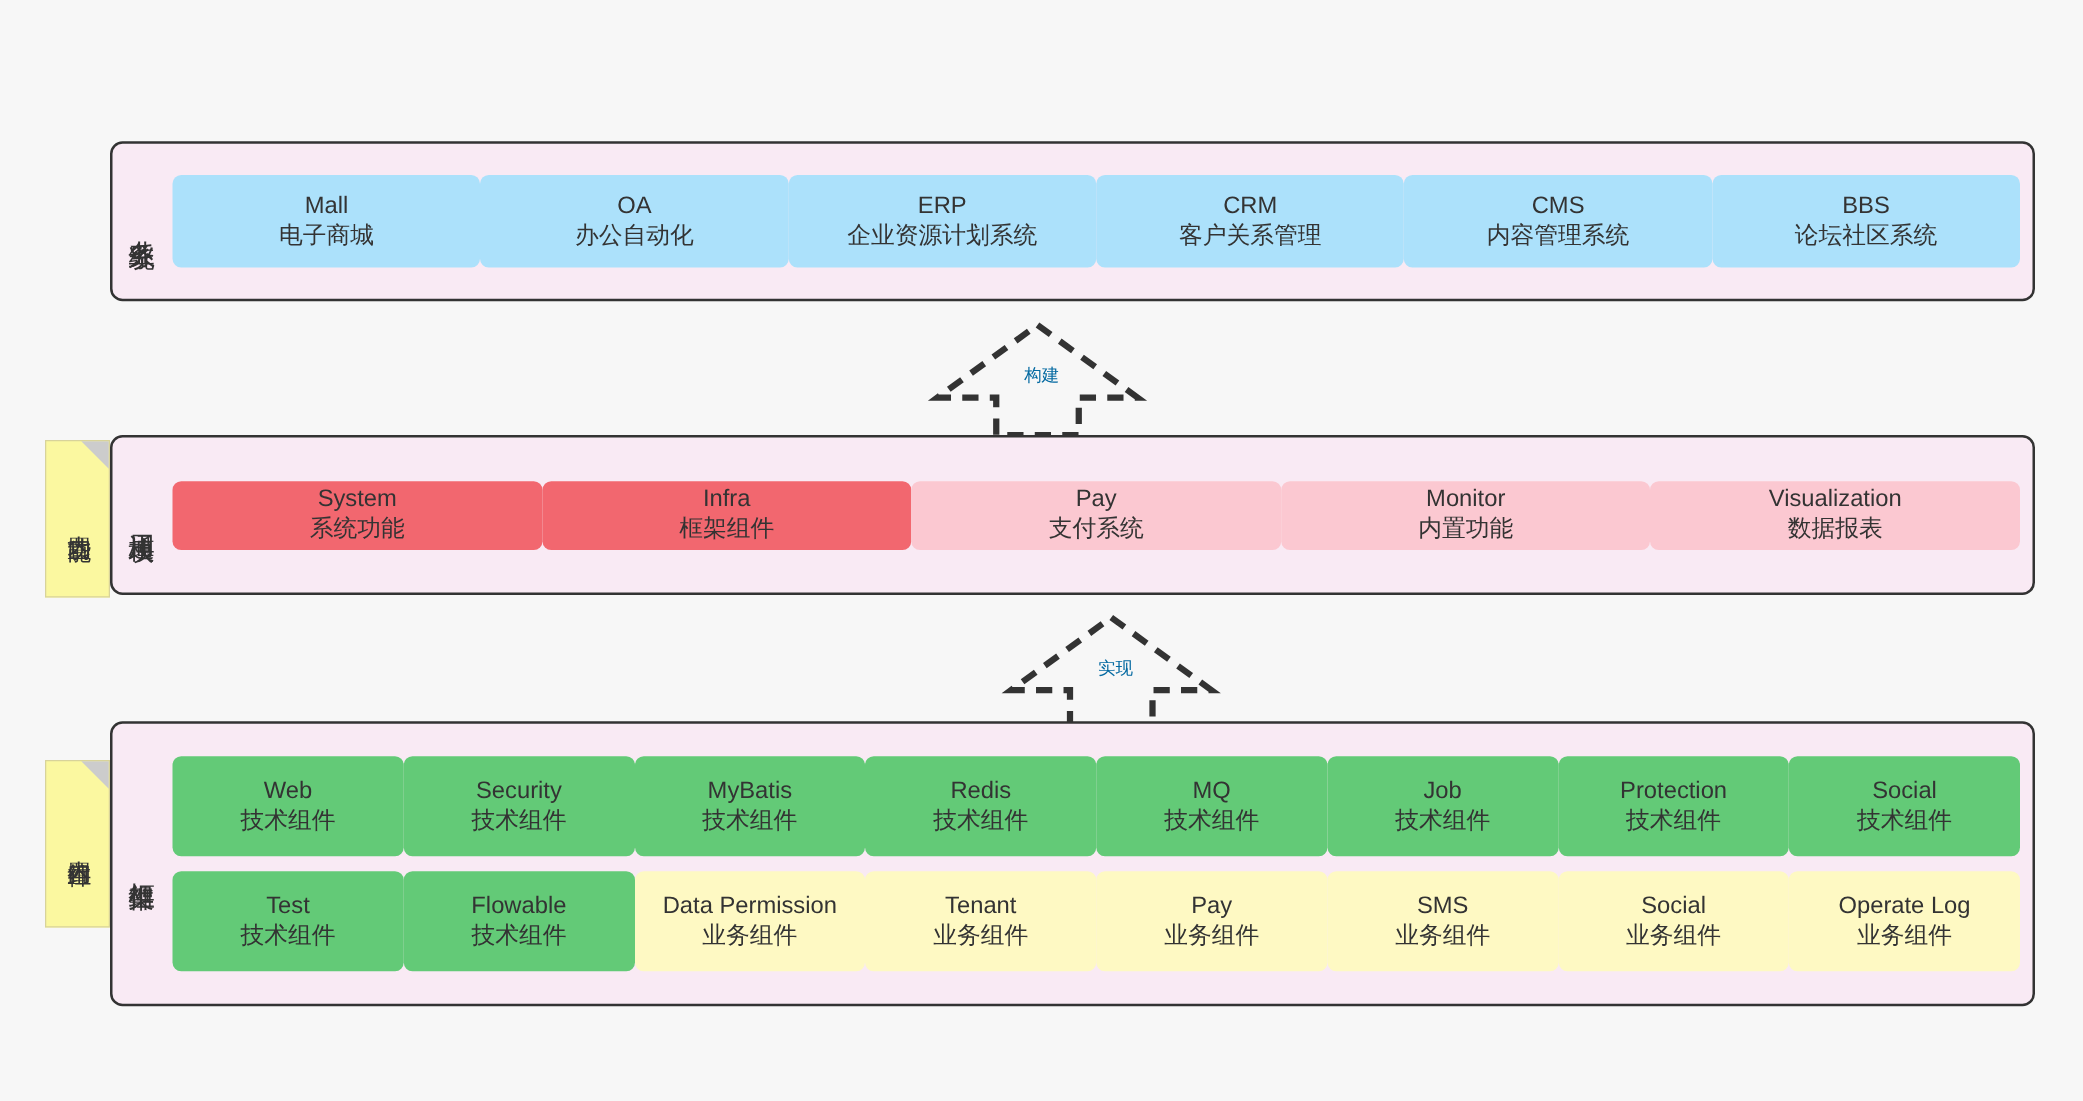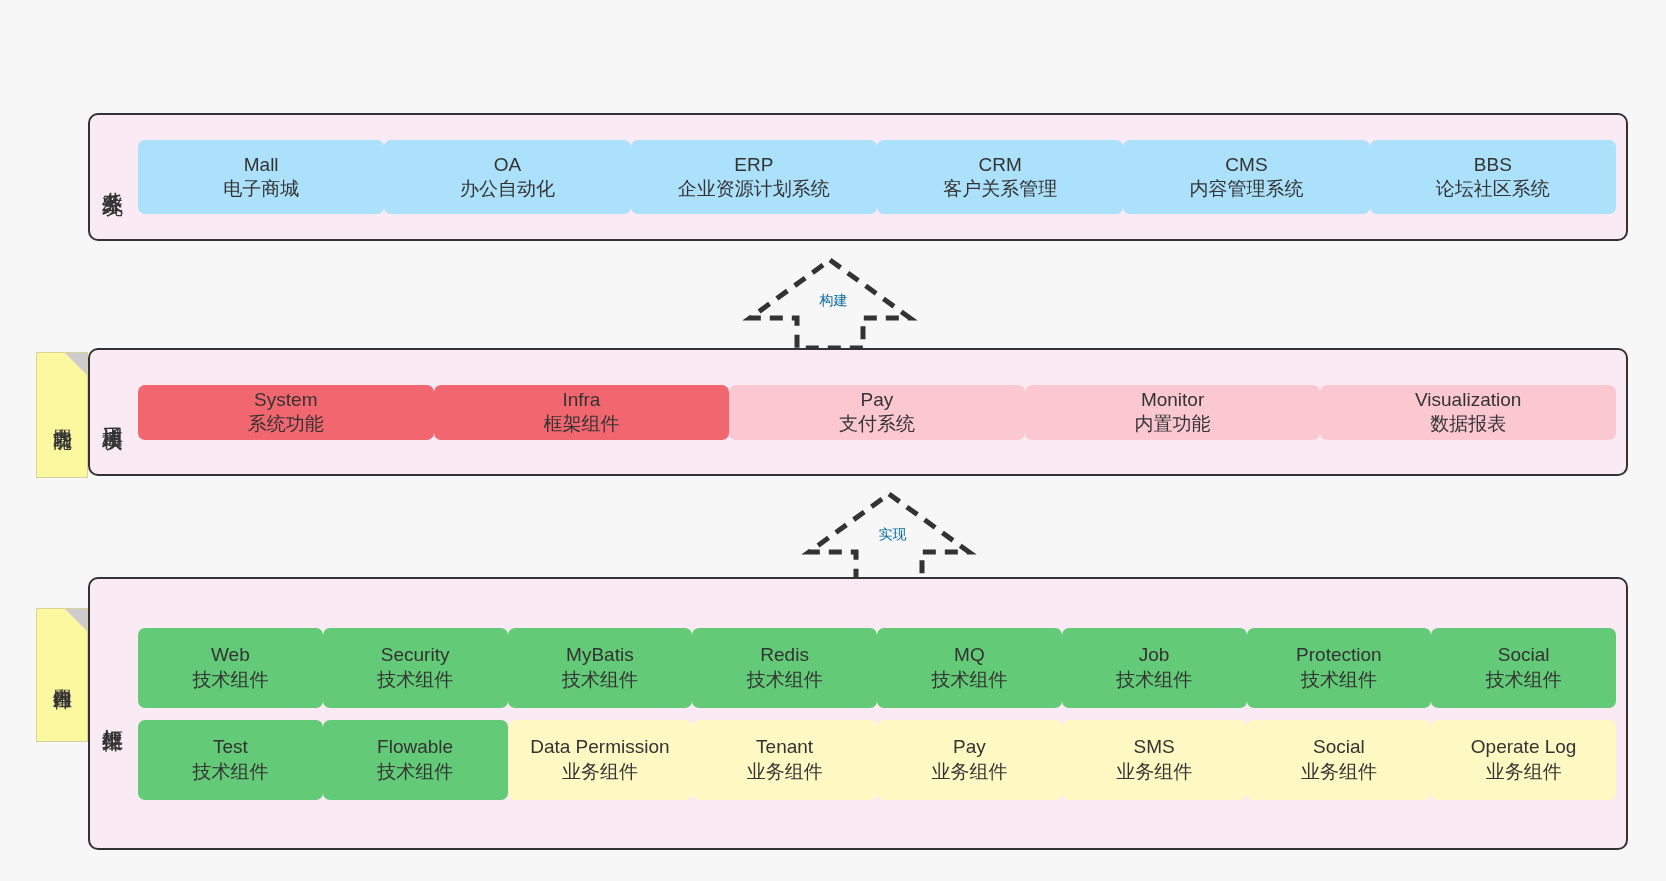--- a/index.html
+++ b/index.html
@@ -85,21 +85,21 @@
   .c-green     { background: #63ca77; }
   .c-lgreen    { background: #fef9c3; }
 
   
   #layer-business { left: 88px;  top: 113px; width: 1540px; height: 128px; }
   #layer-business .card { height: 74px; }
 
   #layer-common   { left: 88px;  top: 348px; width: 1540px; height: 128px; }
   #layer-common .card { height: 55px; }
 
-  #layer-framework{ left: 88px;  top: 577px; width: 1540px; height: 273px; }
+  #layer-framework{ left: 88px;  top: 577px; width: 1540px; height: 228px; }
   #layer-framework .card { height: 80px; }
 
   
   .note {
     position: absolute;
     background: #fbf8a0;
     border: 1px solid #d8d39a;
     box-sizing: border-box;
     display: flex;
     align-items: center;

